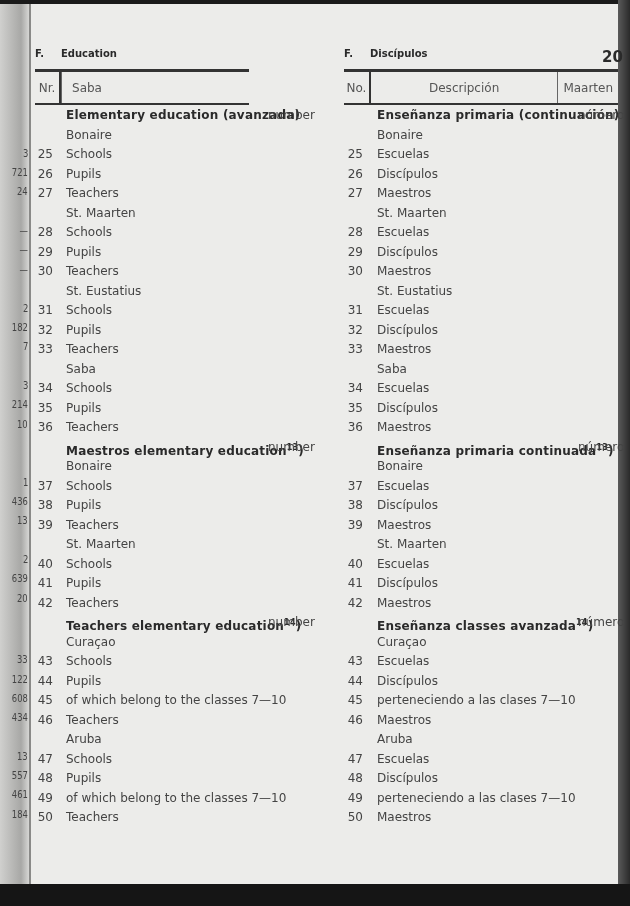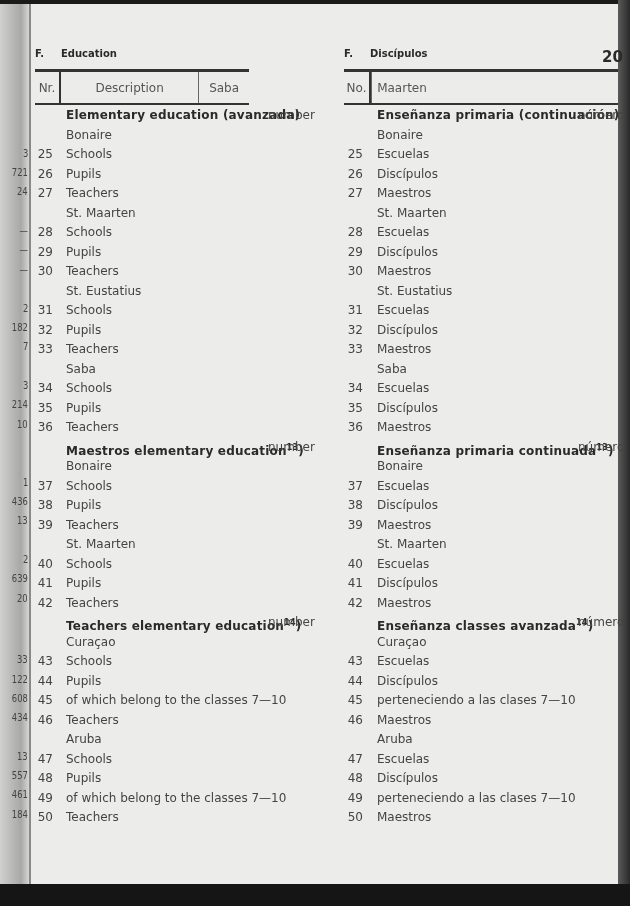--- a/index.html
+++ b/index.html
@@ -84,21 +84,20 @@
     <span class="margin-num" style="top: 769px;">557</span>
     <span class="margin-num" style="top: 788px;">461</span>
     <span class="margin-num" style="top: 808px;">184</span>
   </div>
 
 <div class="sec-title" style="left:35px">
   <span class="letter">F.</span><span>Education</span>
 </div>
 <div class="hdr" style="left:35px;width:214px;">
   <div class="h-no" style="width:24px">Nr.</div>
-  <div style="width:138px">Description</div>
   <div class="h-unit" style="width:50px">Saba</div>
 </div>
 <div id="left-rows">
     <div class="row bold" style="top: 106px; left: 0px;">
       <span class="num" style="left: 33px;"></span>
       <span class="txt" style="left: 66px;"><span>Elementary education (avanzada)</span></span>
       <span class="unit" style="left: 268px;">number</span>
     </div>
     <div class="row" style="top: 125.5px; left: 0px;">
       <span class="num" style="left: 33px;"></span>
@@ -247,20 +246,21 @@
       <span class="txt" style="left: 66px;"><span>Teachers</span></span>
     </div>
   </div>
 
 <div class="sec-title" style="left:344px">
   <span class="letter">F.</span><span>Discípulos</span>
 </div>
 <div class="page-no">20</div>
 <div class="hdr" style="left:344px;width:274px;">
   <div class="h-no" style="width:25px">No.</div>
+  <div style="width:188px">Descripción</div>
   <div class="h-unit" style="width:60px">Maarten</div>
 </div>
 <div id="right-rows">
     <div class="row bold" style="top: 106px; left: 0px;">
       <span class="num" style="left: 343px;"></span>
       <span class="txt" style="left: 377px;"><span>Enseñanza primaria (continuación)</span></span>
       <span class="unit" style="left: 578px;">número</span>
     </div>
     <div class="row" style="top: 125.5px; left: 0px;">
       <span class="num" style="left: 343px;"></span>

